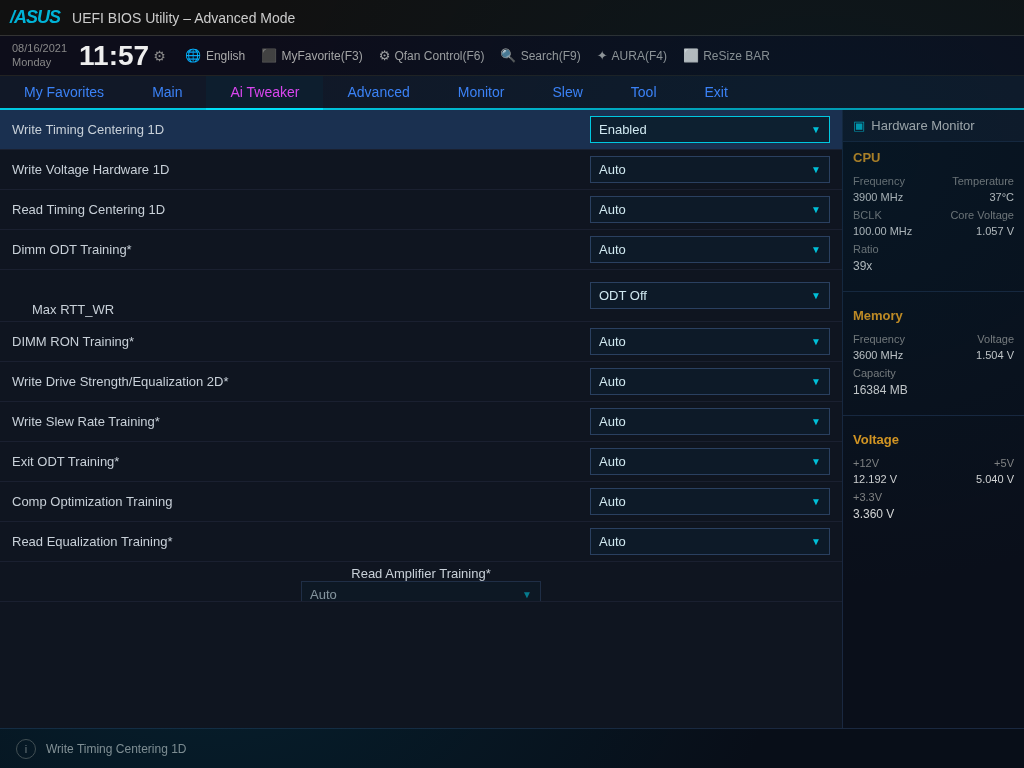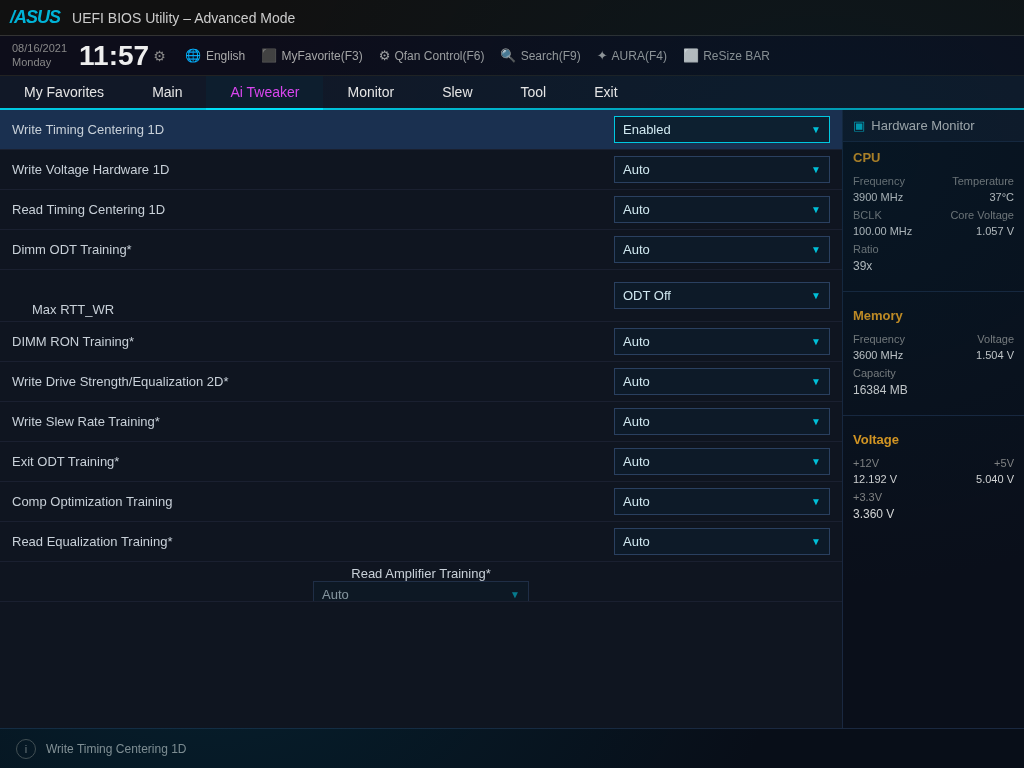--- a/index.html
+++ b/index.html
@@ -102,21 +102,21 @@
       background: #111827;
       display: flex;
       align-items: stretch;
       border-bottom: 2px solid #00c8e0;
     }
     .nav-tab {
       padding: 0 24px;
       display: flex;
       align-items: center;
       font-size: 14px;
-      color: #e5e5e5;
+      color: #3b82f6;
       cursor: pointer;
       position: relative;
       white-space: nowrap;
     }
     .nav-tab.active {
       color: #d946ef;
       border-bottom: 2px solid #00e0f8;
       background: #0d1e2e;
       margin-bottom: -2px;
     }
@@ -159,21 +159,21 @@
     .setting-label {
       flex: 1;
       font-size: 13px;
       color: #c8d0d8;
     }
     .setting-label.indented {
       padding-left: 20px;
       margin-top: 28px;
     }
     .setting-control {
-      width: 216px;
+      width: 240px;
     }
     .dropdown {
       width: 100%;
       background: #0d1a28;
       border: 1px solid #2a4060;
       color: #d0e8f0;
       padding: 5px 8px;
       font-size: 13px;
       display: flex;
       align-items: center;
@@ -321,20 +321,23 @@
   <div class="nav-tab">
     <span>My Favorites</span>
   </div>
   <div class="nav-tab">
     <span>Main</span>
   </div>
   <div class="nav-tab active">
     <span>Ai Tweaker</span>
   </div>
   <div class="nav-tab">
+    <span>Advanced</span>
+  </div>
+  <div class="nav-tab">
     <span>Monitor</span>
   </div>
   <div class="nav-tab">
     <span>Slew</span>
   </div>
   <div class="nav-tab">
     <span>Tool</span>
   </div>
   <div class="nav-tab">
     <span>Exit</span>

